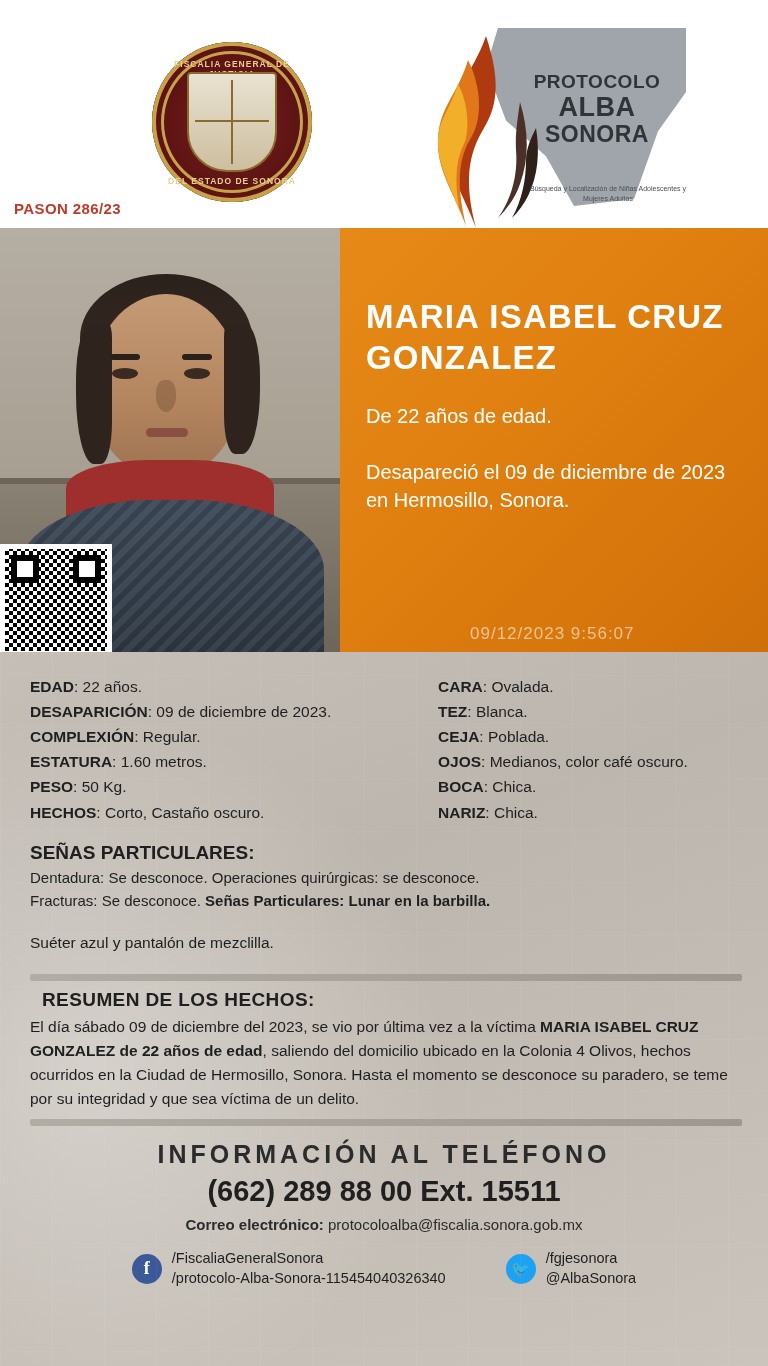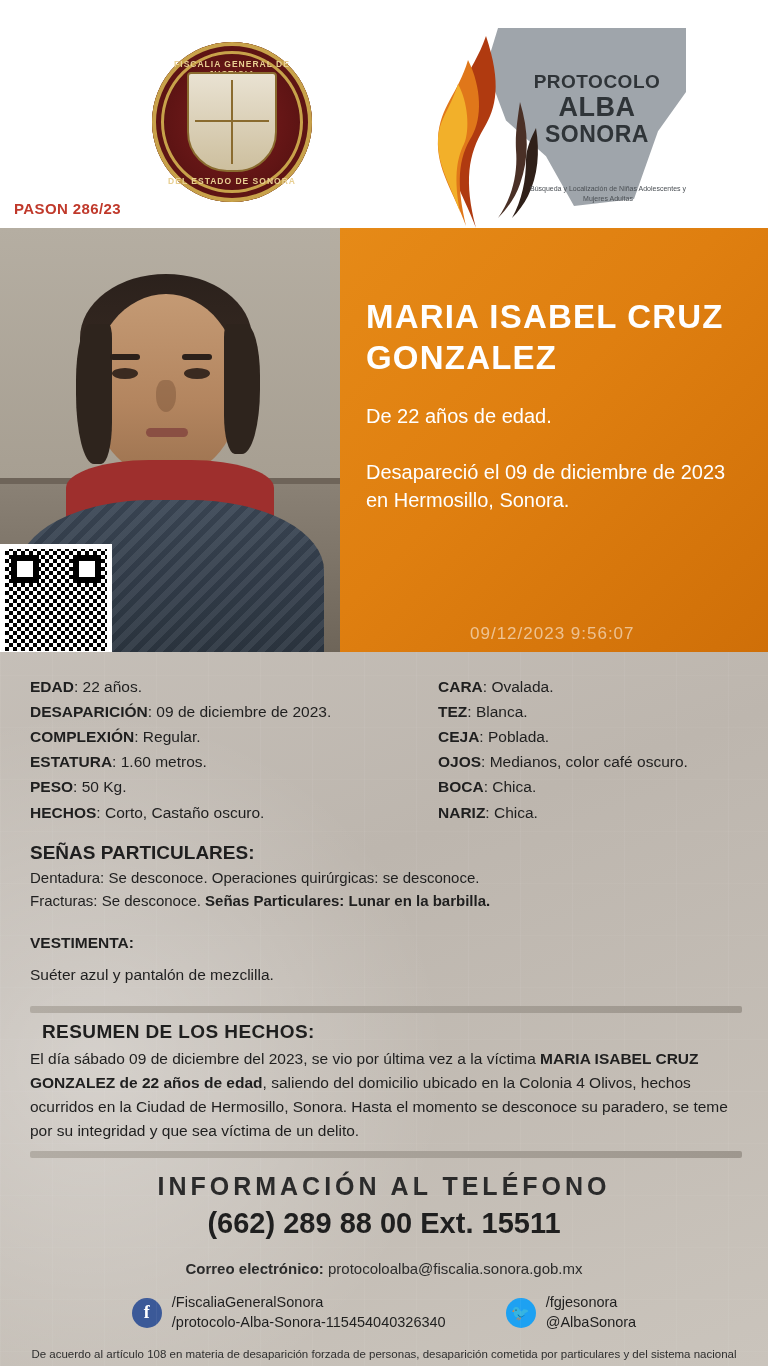--- a/index.html
+++ b/index.html
@@ -387,21 +387,21 @@
   }
   .contact .phone {
     font-size: 29px;
     font-weight: bold;
     color: #1f1f1f;
     margin-top: 6px;
   }
   .contact .mail {
     font-size: 15px;
     color: #2b2b2b;
-    margin-top: 20px;
+    margin-top: 8px;
   }
   .contact .mail b { font-weight: bold; }
 
   .social {
     display: flex;
     justify-content: center;
     gap: 60px;
     margin-top: 16px;
   }
   .s-item { display: flex; align-items: center; gap: 10px; }
@@ -505,21 +505,20 @@
       </div>
     </div>
 
     <div class="senas">
       <div class="title">SEÑAS PARTICULARES:</div>
       <div>Dentadura: Se desconoce. Operaciones quirúrgicas: se desconoce.</div>
       <div><span>Fracturas: Se desconoce. </span><b>Señas Particulares: Lunar en la barbilla.</b></div>
     </div>
 
     <div class="vest">
-      <div class="title">VESTIMENTA:</div>
       <div class="txt">Suéter azul y pantalón de mezclilla.</div>
     </div>
   </div>
 
   <div class="resumen-wrap">
     <div class="rule"></div>
     <div class="resumen-title">RESUMEN DE LOS HECHOS:</div>
     <div class="resumen-body"><span>El día sábado 09 de diciembre del 2023, se vio por última vez a la víctima </span><b>MARIA ISABEL CRUZ GONZALEZ de 22 años de edad</b><span>, saliendo del domicilio ubicado en la Colonia 4 Olivos, hechos ocurridos en la Ciudad de Hermosillo, Sonora. Hasta el momento se desconoce su paradero, se teme por su integridad y que sea víctima de un delito.</span></div>
     <div class="rule"></div>
   </div>
@@ -540,14 +539,13 @@
       <div class="s-item">
         <div class="s-ico tw">🐦</div>
         <div class="s-text">
           <div>/fgjesonora</div>
           <div>@AlbaSonora</div>
         </div>
       </div>
     </div>
   </div>
 
-  <div class="legal">De acuerdo al artículo 108 en materia de desaparición forzada de personas, desaparición cometida por particulares y del sistema nacional de búsqueda de personas y artículo 106 fracción II inciso a) al g) de la citada ley.</div>
 </div>
 
 </body></html>

